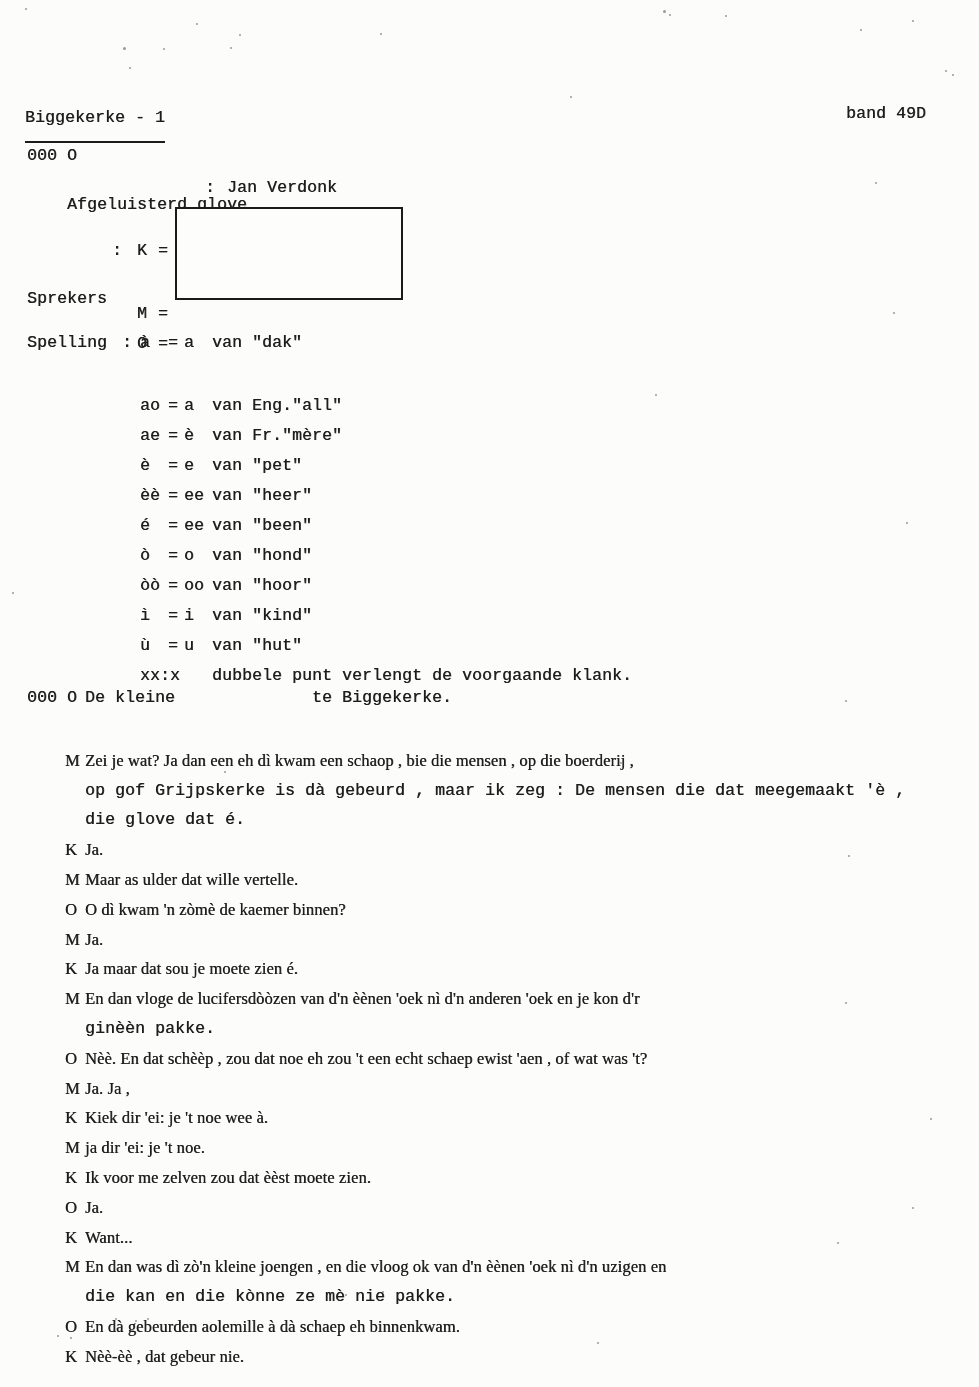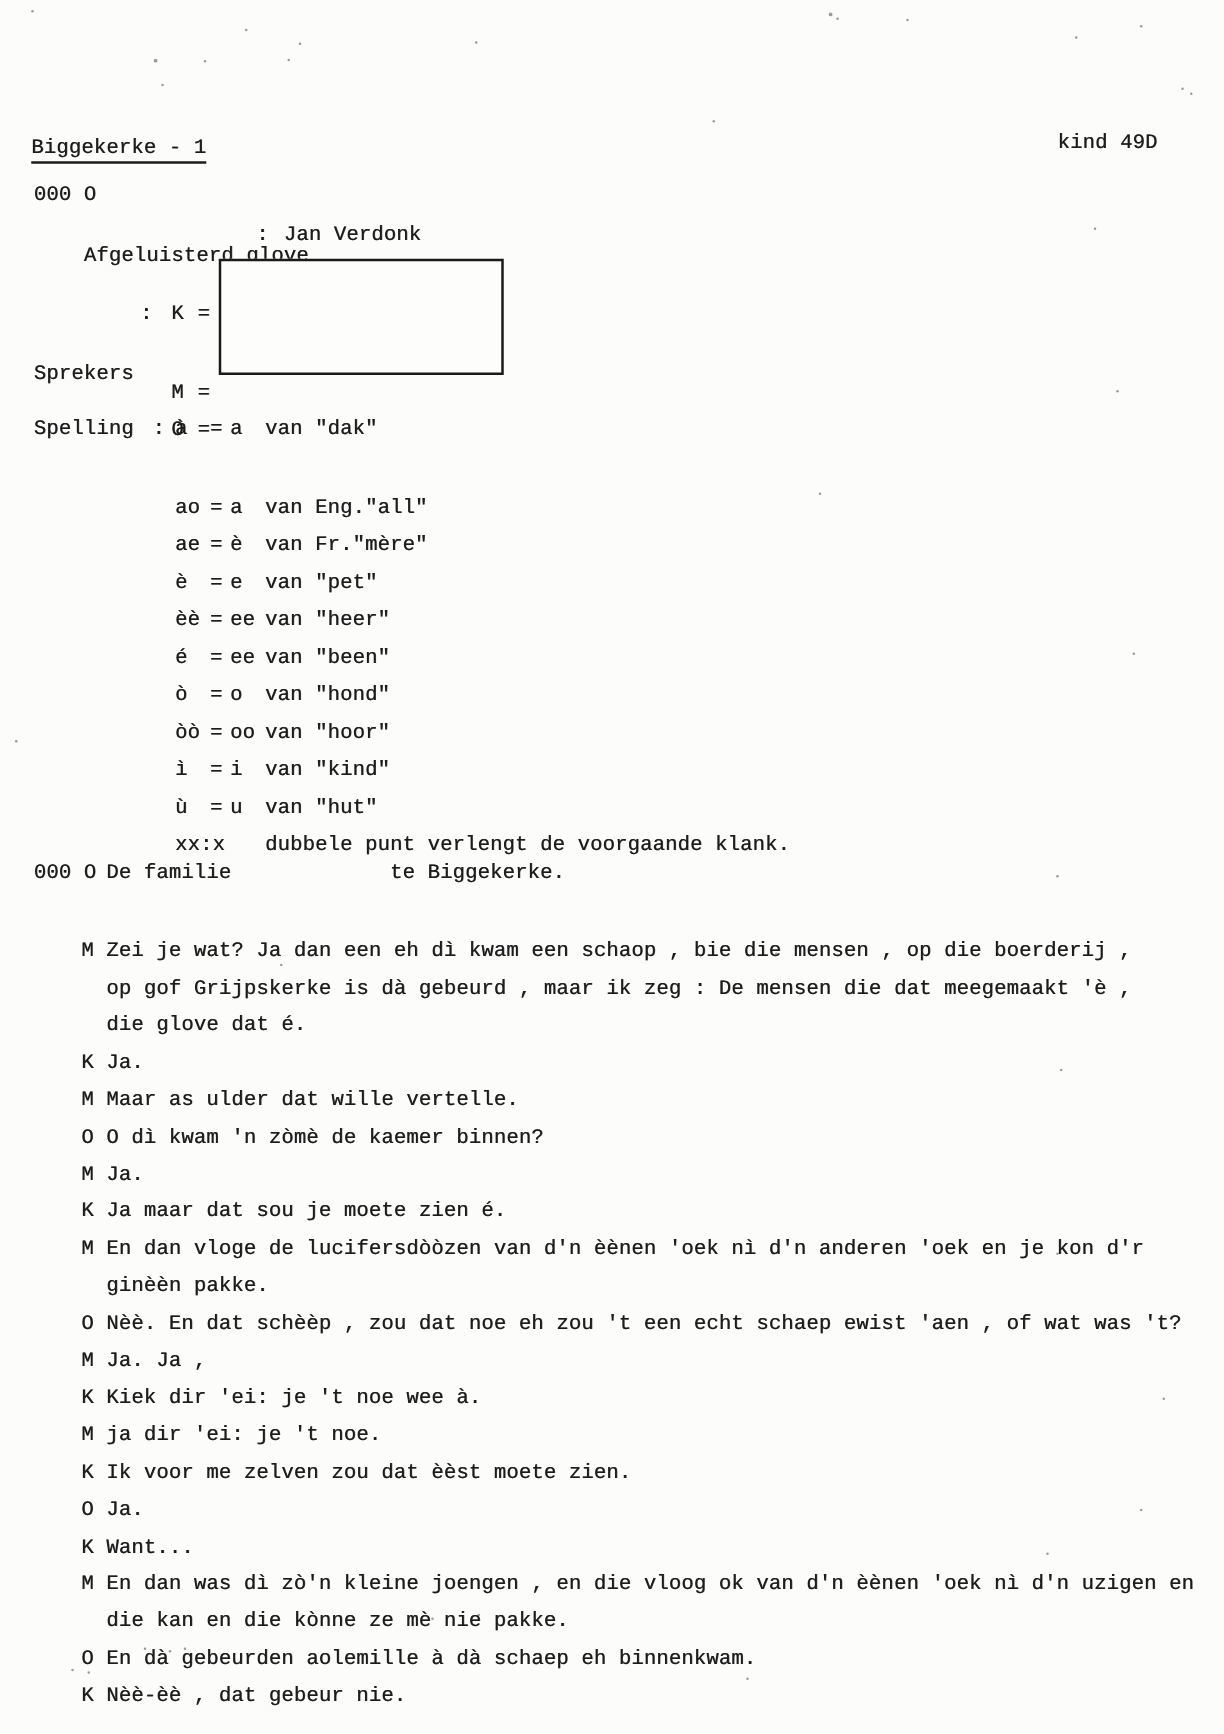--- a/index.html
+++ b/index.html
@@ -7,21 +7,21 @@
     width:979px;height:1387px;position:relative;overflow:hidden;
     background:#fcfcfb;
     font-family:"Liberation Mono","DejaVu Sans Mono",monospace;
     font-size:16.5px;line-height:1;color:#1c1c1c;
   }
   .page{position:absolute;inset:0;}
   .ink{text-shadow:0.4px 0 0 rgba(25,25,25,.75);letter-spacing:0.1px;white-space:pre;}
   .abs{position:absolute;}
 
   
-  .doc-title{left:25px;top:110px;border-bottom:2px solid #1c1c1c;padding-bottom:2px;text-align:right;}
+  .doc-title{left:25px;top:110px;border-bottom:2px solid #1c1c1c;padding-bottom:14px;text-align:right;}
   .band-ref{left:846px;top:106px;}
   .counter{left:27px;top:148px;}
 
   
   .meta-row{left:27px;height:22px;width:600px;}
   .meta-afgeluisterd{top:180px;}
   .meta-sep{position:absolute;left:178px;top:0;}
   .meta-val{position:absolute;left:200px;top:0;text-align:right;}
 
   .sprekers-block{left:27px;top:210px;width:600px;}
@@ -41,34 +41,34 @@
   .sp-eq{position:absolute;left:141px;top:0;}
   .sp-val{position:absolute;left:157px;top:0;}
   .sp-ex{position:absolute;left:185px;top:0;}
 
   
   .transcript{left:27px;top:657px;width:945px;}
   .t-line{position:relative;height:29.8px;white-space:pre;}
   .t-heading .t-prefix{position:absolute;left:0;top:0;}
   .t-heading .t-part1{position:absolute;left:58px;top:0;}
   .t-heading .t-part2{position:absolute;left:253px;top:0;margin-left:32px;}
-  .t-first{padding-left:38px;}
+  .t-first{padding-left:38px;font-family:Liberation Serif, serif;}
   .t-cont{padding-left:58px;}
   .t-spk{display:inline-block;width:20px;}
 
   
   .speck{position:absolute;background:#4a4a4a;border-radius:50%;opacity:.55;}
 </style>
 </head>
 <body>
 
 <div class="page">
 
   <div class="abs ink doc-title">Biggekerke - 1</div>
-  <div class="abs ink band-ref">kind 49D</div>
+  <div class="abs ink band-ref">band 49D</div>
   <div class="abs ink counter">000 O</div>
 
   <div class="abs ink meta-row meta-afgeluisterd">
     <span>Afgeluisterd glove</span>
     <span class="meta-sep">:</span>
     <span class="meta-val">Jan Verdonk</span>
   </div>
 
   <div class="abs ink sprekers-block">
     <div class="spk-row">
@@ -81,21 +81,21 @@
   <div class="abs ink spelling-block">
     <div class="sp-row" id="spelling-label-row">
       <span class="sp-label">Spelling</span>
       <span class="sp-colon">:</span>
     <span class="sp-sym">à</span><span class="sp-eq">=</span><span class="sp-val">a</span><span class="sp-ex">van "dak"</span></div>
   <div class="sp-row"><span class="sp-sym">ao</span><span class="sp-eq">=</span><span class="sp-val">a</span><span class="sp-ex">van Eng."all"</span></div><div class="sp-row"><span class="sp-sym">ae</span><span class="sp-eq">=</span><span class="sp-val">è</span><span class="sp-ex">van Fr."mère"</span></div><div class="sp-row"><span class="sp-sym">è</span><span class="sp-eq">=</span><span class="sp-val">e</span><span class="sp-ex">van "pet"</span></div><div class="sp-row"><span class="sp-sym">èè</span><span class="sp-eq">=</span><span class="sp-val">ee</span><span class="sp-ex">van "heer"</span></div><div class="sp-row"><span class="sp-sym">é</span><span class="sp-eq">=</span><span class="sp-val">ee</span><span class="sp-ex">van "been"</span></div><div class="sp-row"><span class="sp-sym">ò</span><span class="sp-eq">=</span><span class="sp-val">o</span><span class="sp-ex">van "hond"</span></div><div class="sp-row"><span class="sp-sym">òò</span><span class="sp-eq">=</span><span class="sp-val">oo</span><span class="sp-ex">van "hoor"</span></div><div class="sp-row"><span class="sp-sym">ì</span><span class="sp-eq">=</span><span class="sp-val">i</span><span class="sp-ex">van "kind"</span></div><div class="sp-row"><span class="sp-sym">ù</span><span class="sp-eq">=</span><span class="sp-val">u</span><span class="sp-ex">van "hut"</span></div><div class="sp-row"><span class="sp-sym">xx:x</span><span class="sp-ex">dubbele punt verlengt de voorgaande klank.</span></div></div>
 
   <div class="abs ink transcript">
     <div class="t-line t-heading">
       <span class="t-prefix">000 O</span>
-      <span class="t-part1">De familie</span>
+      <span class="t-part1">De kleine</span>
       <span class="t-part2">te Biggekerke.</span>
     </div>
   <div class="t-line t-first"><span class="t-spk">M</span><span>Zei je wat? Ja dan een eh dì kwam een schaop , bie die mensen , op die boerderij ,</span></div><div class="t-line t-cont"><span>op gof Grijpskerke is dà gebeurd , maar ik zeg : De mensen die dat meegemaakt 'è ,</span></div><div class="t-line t-cont"><span>die glove dat é.</span></div><div class="t-line t-first"><span class="t-spk">K</span><span>Ja.</span></div><div class="t-line t-first"><span class="t-spk">M</span><span>Maar as ulder dat wille vertelle.</span></div><div class="t-line t-first"><span class="t-spk">O</span><span>O dì kwam 'n zòmè de kaemer binnen?</span></div><div class="t-line t-first"><span class="t-spk">M</span><span>Ja.</span></div><div class="t-line t-first"><span class="t-spk">K</span><span>Ja maar dat sou je moete zien é.</span></div><div class="t-line t-first"><span class="t-spk">M</span><span>En dan vloge de lucifersdòòzen van d'n èènen 'oek nì d'n anderen 'oek en je kon d'r</span></div><div class="t-line t-cont"><span>ginèèn pakke.</span></div><div class="t-line t-first"><span class="t-spk">O</span><span>Nèè. En dat schèèp , zou dat noe eh zou 't een echt schaep ewist 'aen , of wat was 't?</span></div><div class="t-line t-first"><span class="t-spk">M</span><span>Ja. Ja ,</span></div><div class="t-line t-first"><span class="t-spk">K</span><span>Kiek dir 'ei: je 't noe wee à.</span></div><div class="t-line t-first"><span class="t-spk">M</span><span>ja dir 'ei: je 't noe.</span></div><div class="t-line t-first"><span class="t-spk">K</span><span>Ik voor me zelven zou dat èèst moete zien.</span></div><div class="t-line t-first"><span class="t-spk">O</span><span>Ja.</span></div><div class="t-line t-first"><span class="t-spk">K</span><span>Want...</span></div><div class="t-line t-first"><span class="t-spk">M</span><span>En dan was dì zò'n kleine joengen , en die vloog ok van d'n èènen 'oek nì d'n uzigen en</span></div><div class="t-line t-cont"><span>die kan en die kònne ze mè nie pakke.</span></div><div class="t-line t-first"><span class="t-spk">O</span><span>En dà gebeurden aolemille à dà schaep eh binnenkwam.</span></div><div class="t-line t-first"><span class="t-spk">K</span><span>Nèè-èè , dat gebeur nie.</span></div></div>
 
 <div class="speck" style="left: 25px; top: 8px; width: 2px; height: 2px;"></div>
     <div class="speck" style="left: 196px; top: 23px; width: 2px; height: 2px;"></div>
     <div class="speck" style="left: 123px; top: 47px; width: 3px; height: 3px;"></div>
     <div class="speck" style="left: 163px; top: 48px; width: 2px; height: 2px;"></div>
     <div class="speck" style="left: 230px; top: 47px; width: 2px; height: 2px;"></div>
     <div class="speck" style="left: 129px; top: 67px; width: 2px; height: 2px;"></div>

